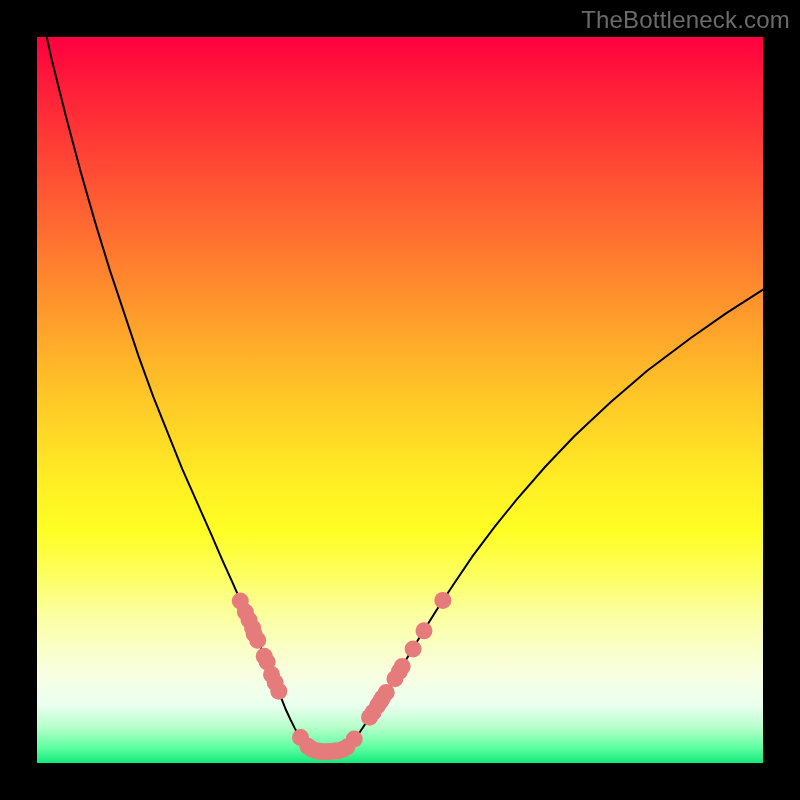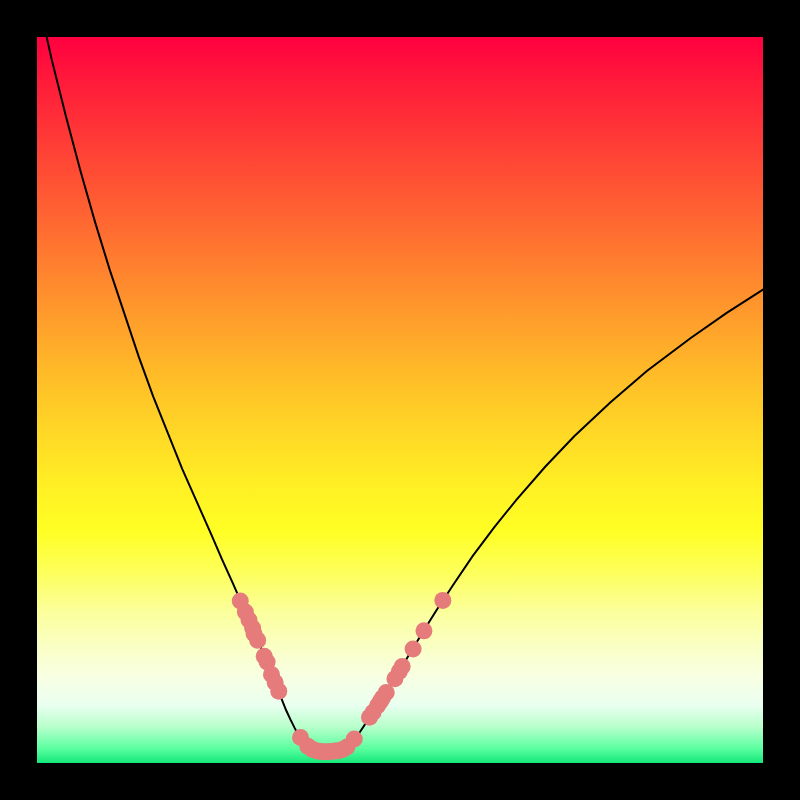--- a/index.html
+++ b/index.html
@@ -73,20 +73,21 @@
   }
   .dot {
     fill: #e67b7b;
     stroke: none;
   }
 </style>
 </head>
 <body>
 
 <div class="frame">
+  <div class="watermark">TheBottleneck.com</div>
 
   <div class="plot-area">
     <svg class="curves" viewBox="0 0 726 726" preserveAspectRatio="none">
       <path id="curve-left" class="curve" d="M0.00 -43.56 L14.52 21.78 L29.04 79.86 L43.56 134.31 L58.08 185.13 L72.60 232.32 L87.12 275.88 L101.64 319.44 L116.16 359.37 L130.68 395.67 L145.20 431.97 L159.72 464.64 L174.24 497.31 L185.13 522.72 L196.02 546.68 L205.46 568.46 L214.17 588.06 L222.16 606.21 L228.69 622.18 L234.50 636.70 L239.58 649.77 L244.66 662.11 L249.02 673.00 L253.37 682.44 L257.73 691.15 L262.09 699.14 L267.17 705.67 L272.25 711.48"></path>
       <path id="curve-valley" class="curve" d="M272.25 711.48 L279.51 713.66 L286.77 714.38 L294.03 714.38 L301.29 713.66 L308.55 711.48"></path>
       <path id="curve-right" class="curve" d="M308.55 711.48 L315.81 704.22 L323.07 694.78 L330.33 683.89 L339.04 670.82 L348.48 656.30 L359.37 638.88 L370.26 620.73 L384.78 596.77 L399.30 573.54 L417.45 545.95 L435.60 519.09 L457.38 490.05 L479.16 463.19 L508.20 429.79 L537.24 399.30 L573.54 365.18 L609.84 333.96 L653.40 301.29 L689.70 275.88 L726.00 252.65"></path>
       <g id="dots">
           <circle cx="203.28" cy="564.10" r="8.5" class="dot"></circle>
           <circle cx="208.36" cy="574.99" r="8.5" class="dot"></circle>
           <circle cx="211.99" cy="582.98" r="8.5" class="dot"></circle>

